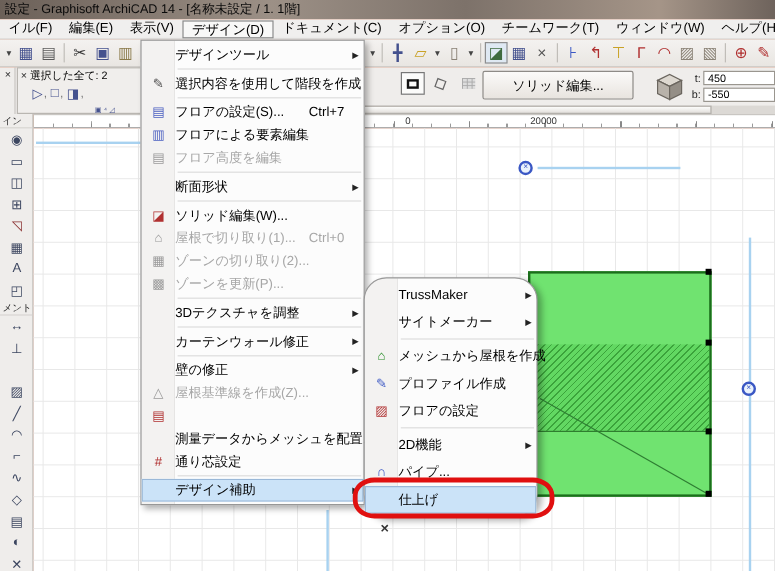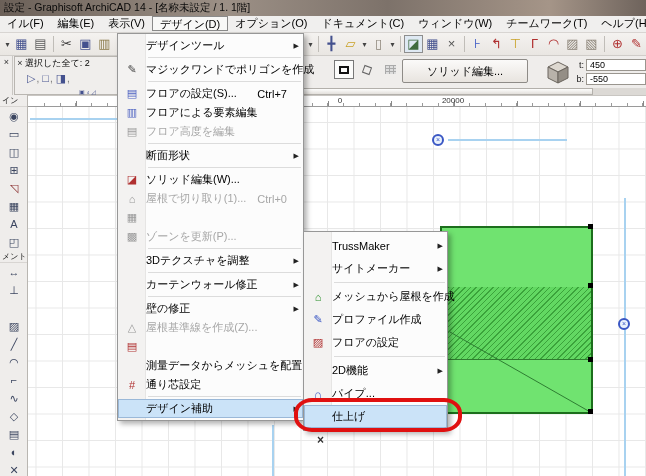--- a/index.html
+++ b/index.html
@@ -8,21 +8,21 @@
   #app { position:relative; width:646px; height:476px; background:#c2410c; }
 
   
   .titlebar { position:absolute; left:0; top:0; width:646px; height:16px;
     background:linear-gradient(90deg,#6b6058,#9c9086 35%,#7d726a 60%,#a59588 85%,#6e635c);
     display:flex; align-items:center; padding-left:4px; }
   .titlebar .title { font-size:10.5px; color:#0a0a0a; white-space:nowrap; }
 
   
   .menubar { position:absolute; left:0; top:16px; width:646px; height:17px;
-    background:#f0efee; border-bottom:1px solid #d8d5d2; display:flex; }
+    background:#f0efee; border-bottom:1px solid #d8d5d2; display:flex; align-items:center; }
   .menubar .mb-item { padding:1px 7px; height:15px; line-height:13px; font-size:11px; white-space:nowrap; }
   .menubar .mb-item.active { border:1px solid #8a8a8a; background:#f8f8f7; }
 
   
   .toolbar { position:absolute; left:0; top:33px; width:646px; height:23px;
     background:linear-gradient(#f4f2f0,#e9e6e2); border-bottom:1px solid #d0cdc9;
     display:flex; align-items:center; padding-left:3px; }
   .tb-icon { width:19px; height:18px; display:inline-flex; align-items:center; justify-content:center;
     font-size:13px; line-height:18px; border:1px solid transparent; }
   .tb-icon.pressed { border:1px solid #8e8e8e; background:#dfe9f3; }
@@ -100,21 +100,21 @@
     border-bottom:1px solid #2f7d2f; }
   .mesh svg { position:absolute; left:0; top:0; }
   .handle { position:absolute; width:5px; height:5px; background:#000; }
   .origin-x { position:absolute; font-size:12px; font-weight:bold; color:#333; }
 
   
   .menu-panel { position:absolute; background:#fcfcfc; border:1px solid #979797;
     box-shadow:3px 3px 5px rgba(0,0,0,.3); padding:2px 0;
     background-image:linear-gradient(90deg,#f3f2f1 0 27px,#e6e5e4 27px 28px,#fcfcfc 28px); }
   #design-menu { left:117px; top:33px; width:187px; }
-  #assist-submenu { left:303px; top:231px; width:145px; }
+  #assist-submenu { left:303px; top:231px; width:145px;border-radius:19px; }
   .mitem { display:flex; align-items:center; height:19px; padding-right:4px; position:relative; }
   #assist-submenu .mitem { height:23px; }
   .mitem.hl { background:#cbe3f8; box-shadow:inset 0 0 0 1px #9ab8d8; }
   .micon { width:28px; text-align:center; font-size:11px; flex:0 0 28px; }
   .mlabel { font-size:11px; white-space:nowrap; }
   .mitem.dis .mlabel, .mitem.dis .mshort, .mitem.dis .micon { color:#a7a7a7; }
   .mshort { margin-left:auto; font-size:11px; padding-right:12px; }
   .marrow { position:absolute; right:4px; font-size:7px; color:#222; }
   .msep { height:5px; position:relative; margin-left:30px; }
   .msep::after { content:""; position:absolute; left:0; right:2px; top:2px; border-top:1px solid #dcdcdc; }
@@ -130,24 +130,24 @@
 
   <div class="titlebar">
     <span class="title">設定 - Graphisoft ArchiCAD 14 - [名称未設定 / 1. 1階]</span>
   </div>
 
   <div class="menubar" id="menubar">
       <span class="mb-item">イル(F)</span>
       <span class="mb-item">編集(E)</span>
       <span class="mb-item">表示(V)</span>
       <span class="mb-item active">デザイン(D)</span>
+      <span class="mb-item">ドキュメント(C)</span>
       <span class="mb-item">オプション(O)</span>
-      <span class="mb-item">ドキュメント(C)</span>
+      <span class="mb-item">チームワーク(T)</span>
       <span class="mb-item">ウィンドウ(W)</span>
-      <span class="mb-item">チームワーク(T)</span>
       <span class="mb-item">ヘルプ(H)</span>
     </div>
 
   <div class="toolbar">
     <span id="toolbar-left" style="display:flex;align-items:center;">
         <span class="tb-caret">▾</span>
         <span class="tb-icon" style="color: rgb(68, 81, 142);">▦</span>
         <span class="tb-icon" style="color: rgb(90, 90, 90);">▤</span>
         <span class="tb-sep"></span>
         <span class="tb-icon" style="color: rgb(58, 58, 58);">✂</span>
@@ -307,21 +307,21 @@
 
   <div class="menu-panel" id="design-menu">
       <div class="mitem">
         <span class="micon"></span>
         <span class="mlabel">デザインツール</span>
         <span class="marrow">▶</span>
       </div>
       <div class="msep"></div>
       <div class="mitem">
         <span class="micon" style="color: rgb(74, 74, 74);">✎</span>
-        <span class="mlabel">マジックワンドでポリゴンを作成</span>
+        <span class="mlabel">選択内容を使用して階段を作成</span>
       </div>
       <div class="msep"></div>
       <div class="mitem">
         <span class="micon" style="color: rgb(74, 95, 192);">▤</span>
         <span class="mlabel">フロアの設定(S)...</span>
         <span class="mshort">Ctrl+7</span>
       </div>
       <div class="mitem">
         <span class="micon" style="color: rgb(74, 95, 192);">▥</span>
         <span class="mlabel">フロアによる要素編集</span>
@@ -341,20 +341,21 @@
         <span class="micon" style="color: rgb(176, 48, 48);">◪</span>
         <span class="mlabel">ソリッド編集(W)...</span>
       </div>
       <div class="mitem dis">
         <span class="micon" style="color: rgb(154, 154, 154);">⌂</span>
         <span class="mlabel">屋根で切り取り(1)...</span>
         <span class="mshort">Ctrl+0</span>
       </div>
       <div class="mitem dis">
         <span class="micon" style="color: rgb(154, 154, 154);">▦</span>
+        <span class="mlabel">ゾーンの切り取り(2)...</span>
       </div>
       <div class="mitem dis">
         <span class="micon" style="color: rgb(154, 154, 154);">▩</span>
         <span class="mlabel">ゾーンを更新(P)...</span>
       </div>
       <div class="msep"></div>
       <div class="mitem">
         <span class="micon"></span>
         <span class="mlabel">3Dテクスチャを調整</span>
         <span class="marrow">▶</span>

